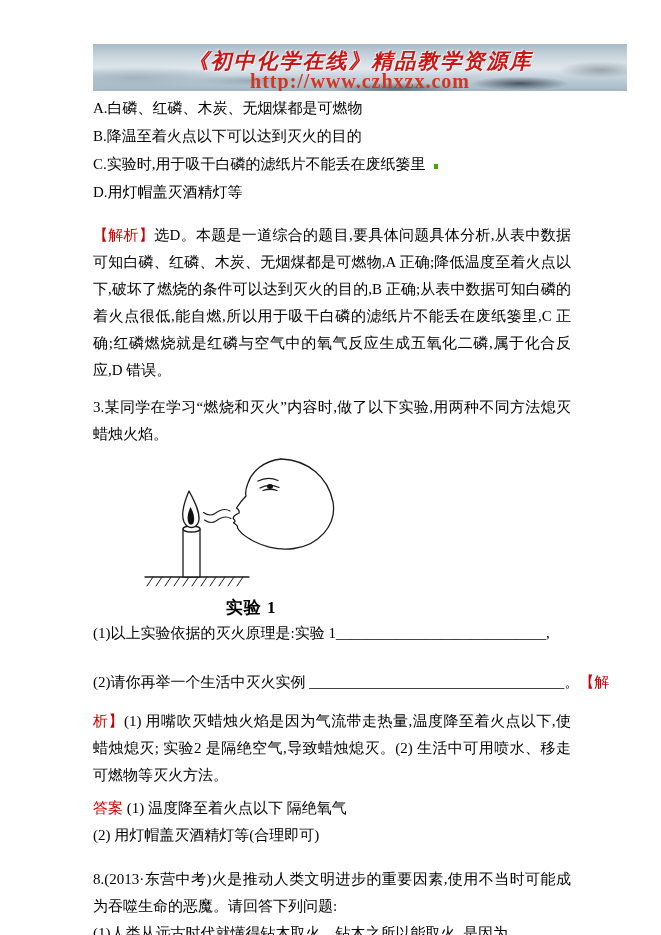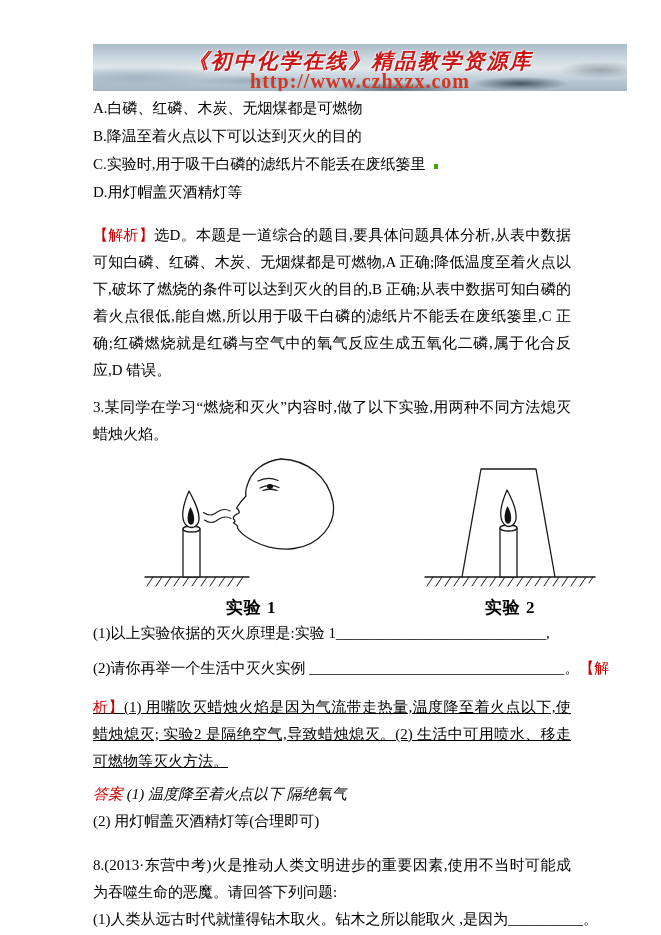--- a/index.html
+++ b/index.html
@@ -50,23 +50,23 @@
   .figblock { display:flex; flex-direction:column; align-items:center; }
   .figblock.exp1 { margin-left:38px; }
   .figblock.exp2 { margin-left:42px; }
   .figlabel { font-size:17px; font-weight:bold; margin-top:1px; letter-spacing:1px; }
   svg { display:block; }
   .ink { stroke:#1a1a1a; fill:none; stroke-width:1.3; stroke-linecap:round; stroke-linejoin:round; }
   .ink-fill { stroke:#1a1a1a; fill:#ffffff; stroke-width:1.3; stroke-linejoin:round; }
   .flame-core { fill:#111; stroke:none; }
 
   .blank1 { margin-top:4px; }
-  .blank2 { margin-top:8px; }
-  .analysis7 { margin-top:12px;text-decoration:underline; }
-  .answer1 { margin-top:6px;font-style:italic; }
+  .blank2 { margin-top:22px; }
+  .analysis7 { margin-top:12px; }
+  .answer1 { margin-top:6px; }
   .q8stem { margin-top:17px; }
 </style>
 </head>
 <body>
 
 <div class="page">
   <div class="content">
 
     <div class="banner">
       <div class="banner-title">《初中化学在线》精品教学资源库</div>
@@ -102,36 +102,20 @@
           <path class="ink" d="M129,33 Q138,28 148,32.5"></path>
           <path class="ink" d="M132,35.5 Q139,33 146,35.5"></path>
           <ellipse class="flame-core" cx="139" cy="31.5" rx="3" ry="2.4"></ellipse>
 
           <path class="ink" style="stroke-width:1.1" d="M99,56 C93,52.5 88,55.5 84,58.5 C80,61 76,60 72.5,57.5"></path>
           <path class="ink" style="stroke-width:1.1" d="M100,63.5 C94,60 89,63 85,66 C81,68.5 77,67.5 73.5,65"></path>
         </svg>
         <div class="figlabel">实验 1</div>
       </div>
 
-      <div class="figblock exp2">
-        <svg width="178" height="140" viewBox="0 0 178 140">
-
-          <path class="ink" d="M4,122 L174,122"></path>
-          <path class="ink" style="stroke-width:1" d="M12,122 l-6,9 M21,122 l-6,9 M30,122 l-6,9 M39,122 l-6,9 M48,122 l-6,9 M57,122 l-6,9 M66,122 l-6,9 M75,122 l-6,9 M84,122 l-6,9 M93,122 l-6,9 M102,122 l-6,9 M111,122 l-6,9 M120,122 l-6,9 M129,122 l-6,9 M138,122 l-6,9 M147,122 l-6,9 M156,122 l-6,9 M165,122 l-6,9 M172,122 l-4,6"></path>
-
-          <rect class="ink-fill" x="79" y="73" width="17" height="49"></rect>
-          <ellipse class="ink-fill" cx="87.5" cy="73" rx="8.5" ry="3"></ellipse>
-          <path class="ink" d="M87,67 L87,71"></path>
-          <path class="ink-fill" d="M86,35 C80,49 78,59 81,66 C83,70 85.5,71.5 87.5,71.5 C90,71.5 93,70 94.5,66 C97,58 92,46 86,35 Z"></path>
-          <path class="flame-core" d="M86.5,51 C83.5,57 82.8,63 84.5,67 C85.5,69.3 88.5,69.3 89.5,67 C91.2,62.5 89.5,56 86.5,51 Z"></path>
-
-          <path class="ink" d="M60,14 L115,14 L134,122 M60,14 L41,122"></path>
-        </svg>
-        <div class="figlabel">实验 2</div>
-      </div>
     </div>
 
     <div class="line blank1">(1)以上实验依据的灭火原理是:实验 1____________________________,</div>
     <div class="line blank2"><span>(2)请你再举一个生活中灭火实例 __________________________________。</span><span class="red">【解</span></div>
 
     <div class="para analysis7"><span class="red">析】</span><span>(1) 用嘴吹灭蜡烛火焰是因为气流带走热量,温度降至着火点以下,使蜡烛熄灭; 实验2 是隔绝空气,导致蜡烛熄灭。(2) 生活中可用喷水、移走可燃物等灭火方法。</span></div>
 
     <div class="line answer1"><span class="red">答案</span><span> </span><span>(1) 温度降至着火点以下 隔绝氧气</span></div>
     <div class="line">(2) 用灯帽盖灭酒精灯等(合理即可)</div>
 

